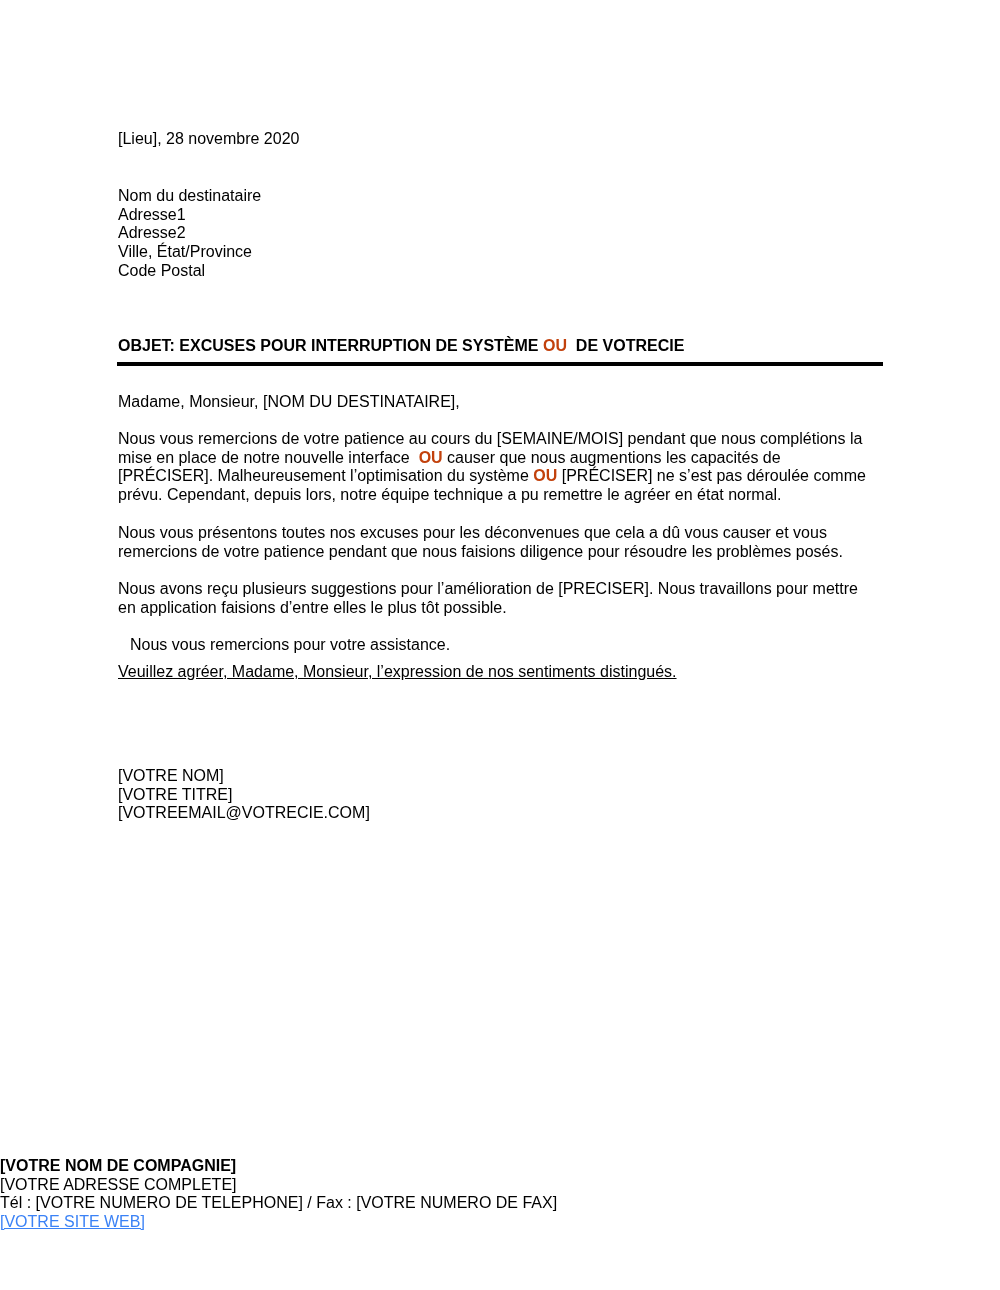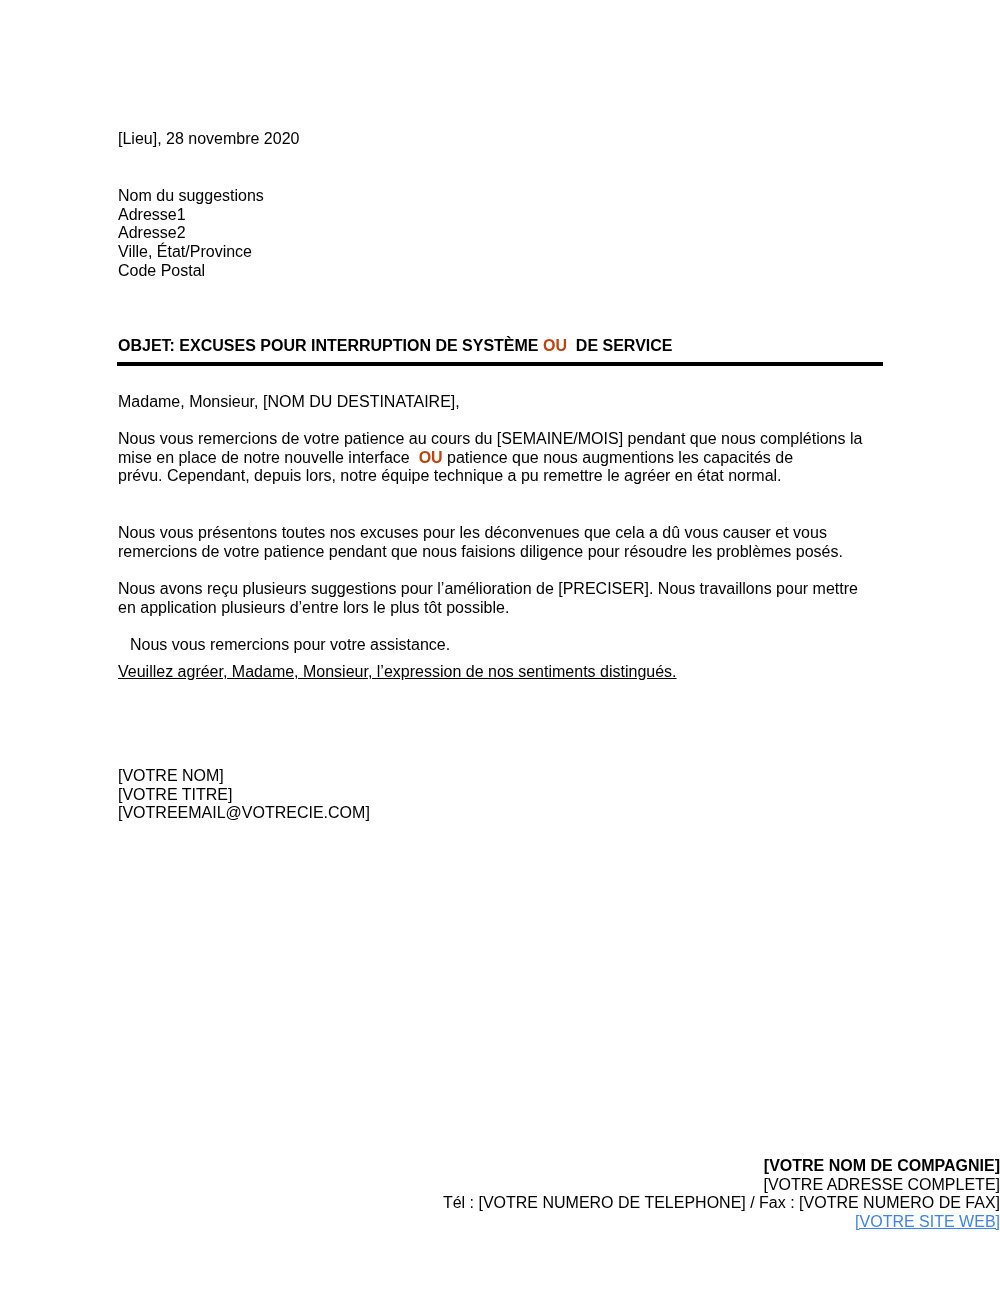--- a/index.html
+++ b/index.html
@@ -47,70 +47,71 @@
       top: 362px;
       width: 766px;
       height: 4px;
       background: #000000;
     }
     .footer {
       position: absolute;
       left: 0;
       top: 1157px;
       width: 1000px;
-      text-align: right;
+      text-align: left;
       line-height: 18.5px;
     }
     .footer .company { font-weight: bold; display: block; }
     .footer .line { display: block; }
     .footer a {
       color: #3b82f6;
       text-decoration: underline;
     }
   </style>
 </head>
 <body>
 
 <div class="page">
 
   <div class="block" style="top:130px;">
     <span class="line">[Lieu], 28 novembre 2020</span>
   </div>
 
   <div class="block" style="top:187px;">
-    <span class="line">Nom du suggestions</span>
+    <span class="line">Nom du destinataire</span>
     <span class="line">Adresse1</span>
     <span class="line">Adresse2</span>
     <span class="line">Ville, État/Province</span>
     <span class="line">Code Postal</span>
   </div>
 
   <div class="subject">
-    <span>OBJET: EXCUSES POUR INTERRUPTION DE SYSTÈME </span><span class="or">OU</span><span style="white-space:pre;">  DE SERVICE</span>
+    <span>OBJET: EXCUSES POUR INTERRUPTION DE SYSTÈME </span><span class="or">OU</span><span style="white-space:pre;">  DE VOTRECIE</span>
   </div>
   <div class="rule"></div>
 
   <div class="block" style="top:393px;">
     <span class="line">Madame, Monsieur, [NOM DU DESTINATAIRE],</span>
   </div>
 
   <div class="block para" style="top:430px;">
     <span class="line">Nous vous remercions de votre patience au cours du [SEMAINE/MOIS] pendant que nous complétions la</span>
-    <span class="line"><span style="white-space:pre;">mise en place de notre nouvelle interface  </span><span class="or">OU</span><span> patience que nous augmentions les capacités de</span></span>
+    <span class="line"><span style="white-space:pre;">mise en place de notre nouvelle interface  </span><span class="or">OU</span><span> causer que nous augmentions les capacités de</span></span>
+    <span class="line"><span style="white-space:pre;">[PRÉCISER]. Malheureusement l’optimisation du système </span><span class="or">OU</span><span> [PRÉCISER] ne s’est pas déroulée comme</span></span>
     <span class="line">prévu. Cependant, depuis lors, notre équipe technique a pu remettre le agréer en état normal.</span>
   </div>
 
   <div class="block para" style="top:524px;">
     <span class="line">Nous vous présentons toutes nos excuses pour les déconvenues que cela a dû vous causer et vous</span>
     <span class="line">remercions de votre patience pendant que nous faisions diligence pour résoudre les problèmes posés.</span>
   </div>
 
   <div class="block para" style="top:580px;">
     <span class="line">Nous avons reçu plusieurs suggestions pour l’amélioration de [PRECISER]. Nous travaillons pour mettre</span>
-    <span class="line">en application plusieurs d’entre lors le plus tôt possible.</span>
+    <span class="line">en application faisions d’entre elles le plus tôt possible.</span>
   </div>
 
   <div class="block" style="top:636px;margin-left:12px;">
     <span class="line">Nous vous remercions pour votre assistance.</span>
   </div>
 
   <div class="block" style="top:663px;text-decoration:underline;">
     <span class="line">Veuillez agréer, Madame, Monsieur, l’expression de nos sentiments distingués.</span>
   </div>
 

